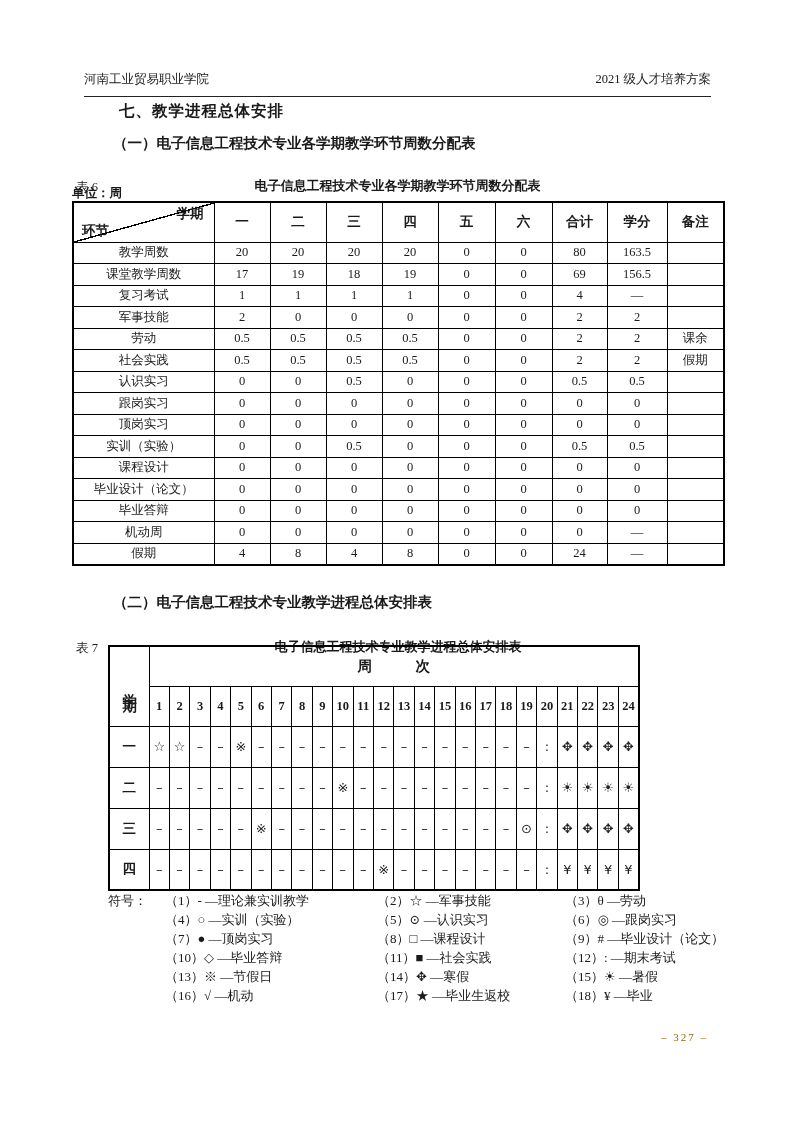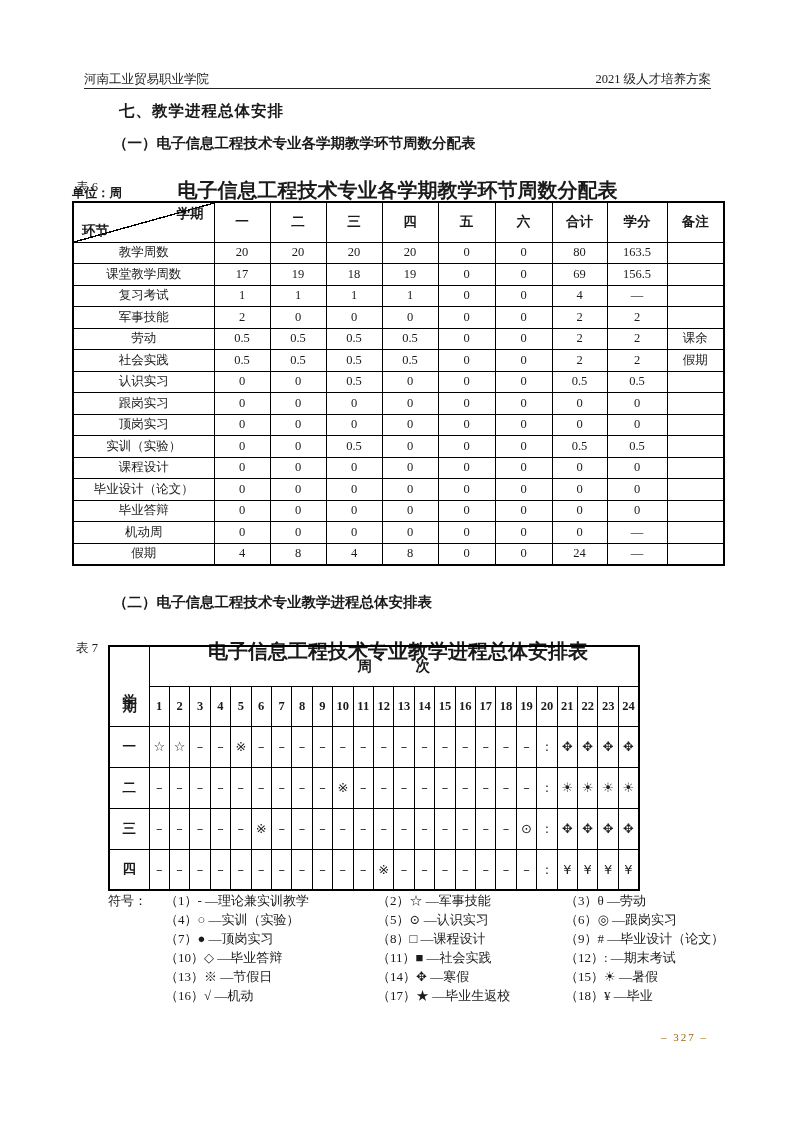--- a/index.html
+++ b/index.html
@@ -5,41 +5,41 @@
   * { margin:0; padding:0; box-sizing:border-box; }
   html,body { background:#e8e8e8; }
   .page {
     position:relative; width:793px; height:1122px; margin:0 auto;
     background:#ffffff; color:#1a1a1a; overflow:hidden;
     font-family:"Liberation Serif","DejaVu Serif",serif;
   }
   .doc-header {
     position:absolute; left:84px; top:71px; width:627px;
     display:flex; justify-content:space-between; align-items:flex-end;
-    font-size:12.5px; padding-bottom:0; border-bottom:1.5px solid #222;
+    font-size:12.5px; padding-bottom:8px; border-bottom:1.5px solid #222;
   }
   .h-section {
     position:absolute; left:119px; top:101px;
     font-family:"Liberation Sans","DejaVu Sans",sans-serif;
     font-size:15.5px; font-weight:bold; letter-spacing:1px;
   }
   .h-sub {
     position:absolute; font-family:"Liberation Sans","DejaVu Sans",sans-serif;
     font-size:14.5px; font-weight:bold;
   }
   .h-sub1 { left:113px; top:134px; }
   .h-sub2 { left:113px; top:593px; }
   .caption { position:absolute; left:72px;margin-top:14px; }
   .cap6 { top:163px; width:651px; }
   .cap7 { top:624px; width:652px; }
   .cap-tag { position:absolute; left:4px; top:2px; font-size:12.5px; }
   .cap-title {
     display:block; text-align:center;
     font-family:"Liberation Sans","DejaVu Sans",sans-serif;
-    font-size:20px; font-weight:bold;
+    font-size:13px; font-weight:bold;
   }
   .unit-note {
     position:absolute; left:72px; top:185px; width:651px; text-align:left;
     font-family:Liberation Serif, serif;
     font-size:12.5px; font-weight:bold;
   }
   table { border-collapse:collapse; table-layout:fixed; }
   td { border:1px solid #000; text-align:center; vertical-align:middle; padding:0; }
 
   

